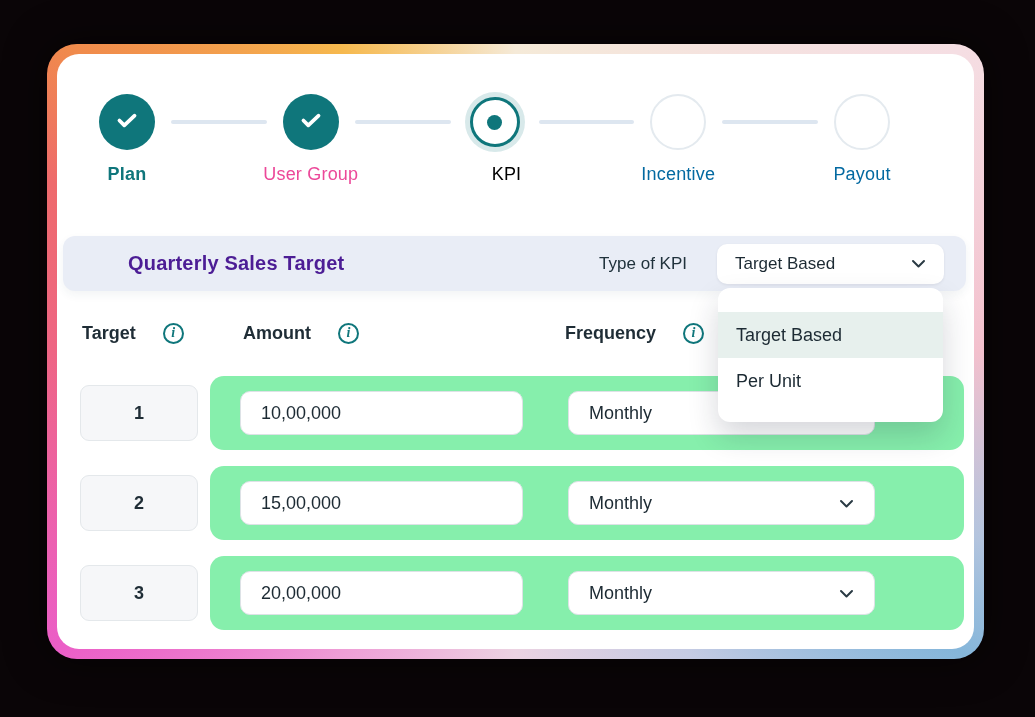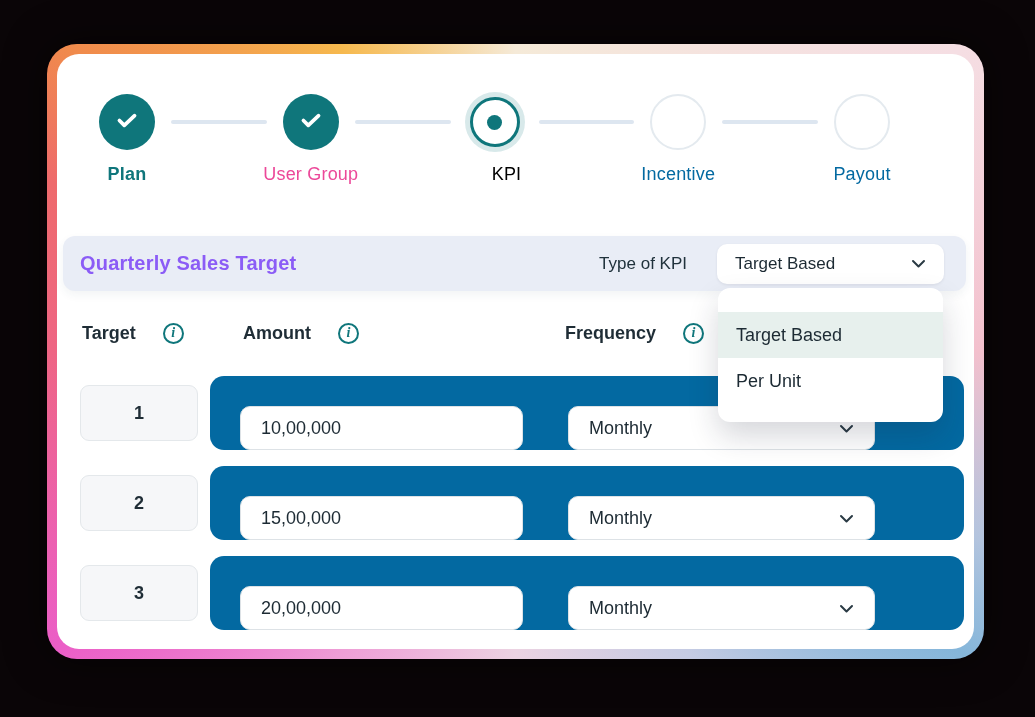--- a/index.html
+++ b/index.html
@@ -68,21 +68,21 @@
 
   
   .section-header {
     margin:86px 8px 0 6px; height:55px;
     background:#e9edf6; border-radius:12px;
     display:flex; align-items:center;
     padding:0 22px 0 17px;
     box-shadow:0 4px 10px rgba(40,60,90,0.06);
   }
   .section-title {
-    flex:1; font-size:20px; font-weight:700; color:#8b5cf6; letter-spacing:0.2px;
+    flex:1; font-size:20px; font-weight:700; color:#4c1d95; letter-spacing:0.2px;margin-left:48px;
   }
   .kpi-type-label { font-size:17px; color:#20323c; margin-right:30px; }
   .select-btn {
     width:227px; height:40px; background:#ffffff; border-radius:10px;
     display:flex; align-items:center; justify-content:space-between;
     padding:0 18px; cursor:pointer;
     box-shadow:0 1px 3px rgba(20,30,50,0.08);
     font-size:17px; color:#1c2a33;
   }
 
@@ -117,22 +117,22 @@
   }
   .table-row { display:flex; align-items:center; margin:16px 10px 0 23px; gap:12px; }
   .table-row.first { margin-top:19px; }
   .num-box {
     width:118px; height:56px; flex:0 0 auto;
     background:#f6f7f9; border:1px solid #e4e8eb; border-radius:9px;
     display:flex; align-items:center; justify-content:center;
     font-size:18px; font-weight:600; color:#1f2d36;
   }
   .row-body {
-    flex:1; height:74px; background:#0369a1; border-radius:14px;
-    display:flex; align-items:flex-end; padding-left:30px;
+    flex:1; height:74px; background:#86efac; border-radius:14px;
+    display:flex; align-items:center; padding-left:30px;
   }
   .amount-input {
     width:283px; height:44px; background:#ffffff;
     border:1px solid #dde2e6; border-radius:10px;
     padding:0 20px; font-size:18px; color:#1c2a33;
     font-family:"Liberation Sans","DejaVu Sans",sans-serif;
     outline:none;
   }
   .freq-select {
     width:307px; height:44px; margin-left:45px;

